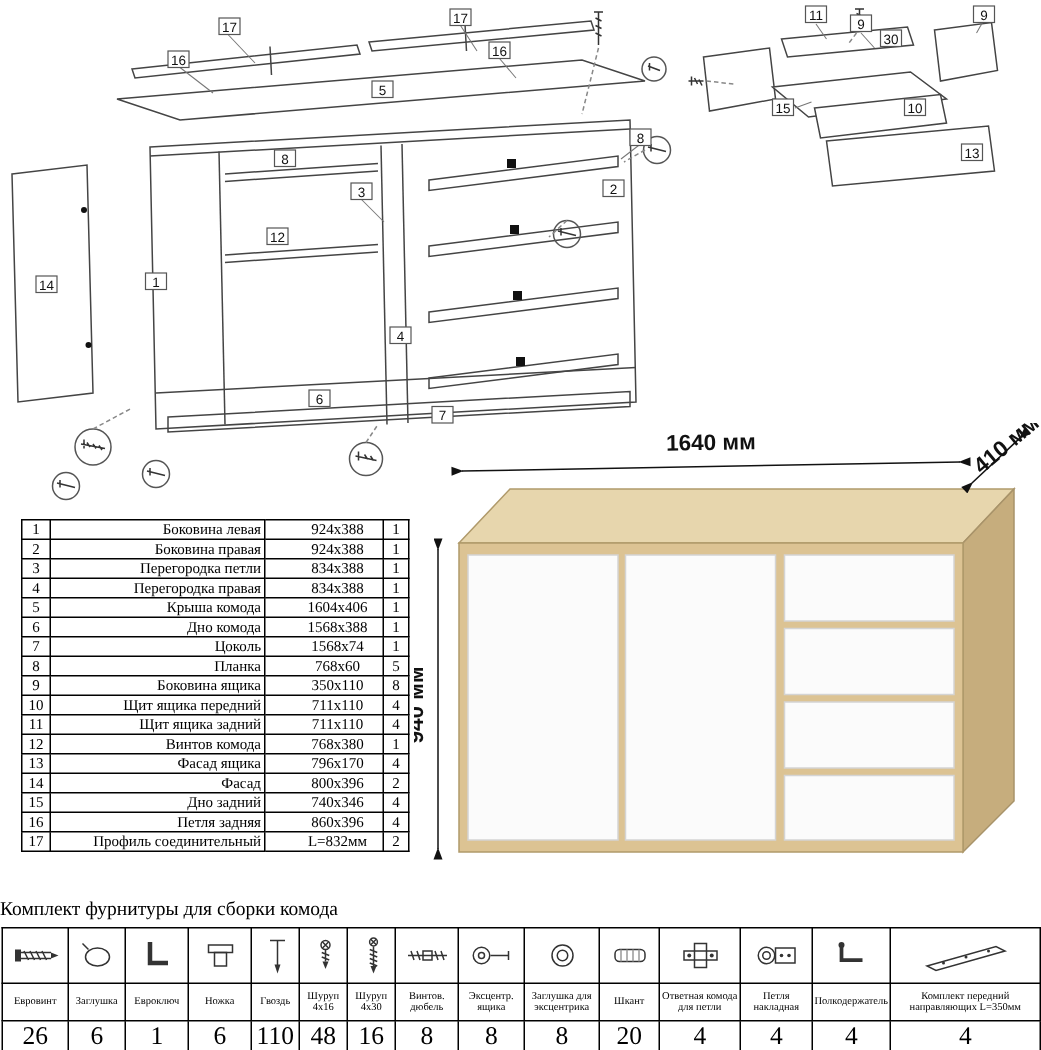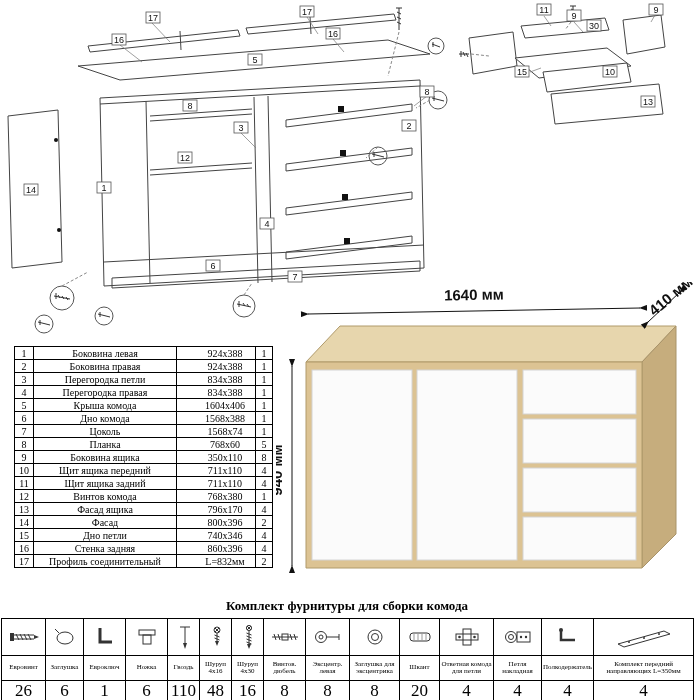--- a/index.html
+++ b/index.html
@@ -12,26 +12,26 @@
   .callout-box{fill:#fff;stroke:#555;stroke-width:0.8;}
   .callout-txt{font-size:9px;fill:#111;text-anchor:middle;}
   .dim-label{font-size:15px;font-weight:bold;fill:#111;text-anchor:middle;}
   
   #parts-table table{border-collapse:collapse;}
   #parts-table td{
     border:1px solid #000;font-size:10px;line-height:11px;height:12px;
     padding:0 2px;white-space:nowrap;
   }
   #parts-table .c-num{width:14px;text-align:center;}
-  #parts-table .c-name{width:138px;text-align:center;}
+  #parts-table .c-name{width:138px;text-align:right;}
   #parts-table .c-size{width:56px;text-align:center;padding-left:20px;}
   #parts-table .c-qty{width:12px;text-align:center;}
   
   #hw-title{
-    top:598px;left:0;width:694px;text-align:center;font-size:13px;font-weight:bold;
+    top:598px;left:0;width:694px;font-size:13px;
   }
   #hw-table{left:1px;top:618px;}
   table.hw{border-collapse:collapse;table-layout:fixed;width:692px;}
   table.hw td{border:1px solid #000;text-align:center;vertical-align:middle;padding:0;overflow:hidden;}
   td.hw-icon{height:36px;}
   td.hw-name{font-size:7px;line-height:7.5px;height:24px;padding:1px 1px;font-family:"Liberation Serif",serif;}
   td.hw-qty{font-size:17px;height:14px;}
   .icon-svg{display:block;margin:0 auto;}
 </style>
 </head>
@@ -313,27 +313,27 @@
           <td class="c-qty">4</td>
         </tr>
       <tr>
           <td class="c-num">14</td>
           <td class="c-name">Фасад</td>
           <td class="c-size">800x396</td>
           <td class="c-qty">2</td>
         </tr>
       <tr>
           <td class="c-num">15</td>
-          <td class="c-name">Дно петли</td>
+          <td class="c-name">Дно задний</td>
           <td class="c-size">740x346</td>
           <td class="c-qty">4</td>
         </tr>
       <tr>
           <td class="c-num">16</td>
-          <td class="c-name">Стенка задняя</td>
+          <td class="c-name">Петля задняя</td>
           <td class="c-size">860x396</td>
           <td class="c-qty">4</td>
         </tr>
       <tr>
           <td class="c-num">17</td>
           <td class="c-name">Профиль соединительный</td>
           <td class="c-size">L=832мм</td>
           <td class="c-qty">2</td>
         </tr>
     </tbody>
@@ -497,21 +497,21 @@
       </tr>
       <tr>
         <td class="hw-name">Евровинт</td>
         <td class="hw-name">Заглушка</td>
         <td class="hw-name">Евроключ</td>
         <td class="hw-name">Ножка</td>
         <td class="hw-name">Гвоздь</td>
         <td class="hw-name">Шуруп 4х16</td>
         <td class="hw-name">Шуруп 4х30</td>
         <td class="hw-name">Винтов. дюбель</td>
-        <td class="hw-name">Эксцентр. левая</td>
+        <td class="hw-name">Эксцентр. ящика</td>
         <td class="hw-name">Заглушка для эксцентрика</td>
         <td class="hw-name">Шкант</td>
         <td class="hw-name">Ответная комода для петли</td>
         <td class="hw-name">Петля накладная</td>
         <td class="hw-name">Полкодержатель</td>
         <td class="hw-name">Комплект передний направляющих L=350мм</td>
       </tr>
       <tr>
         <td class="hw-qty">26</td>
         <td class="hw-qty">6</td>

